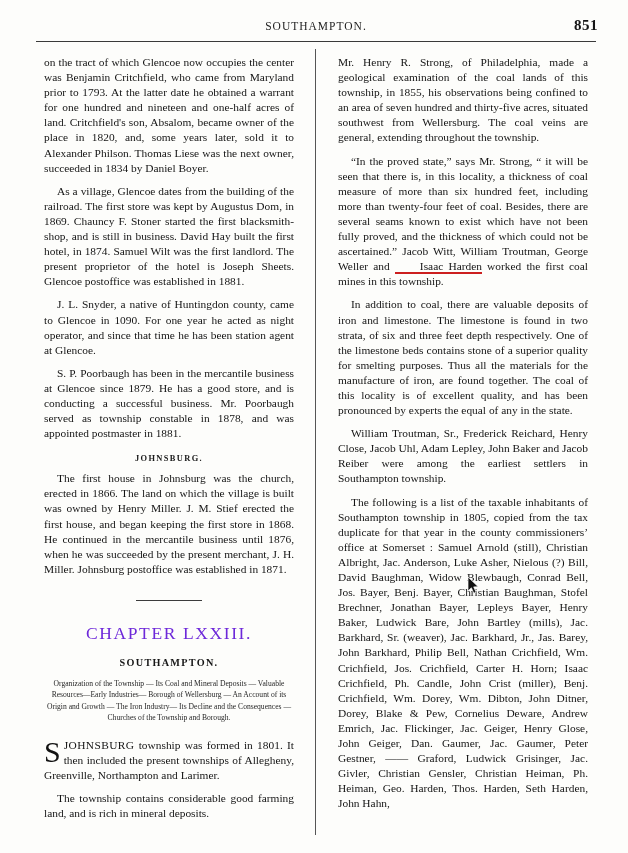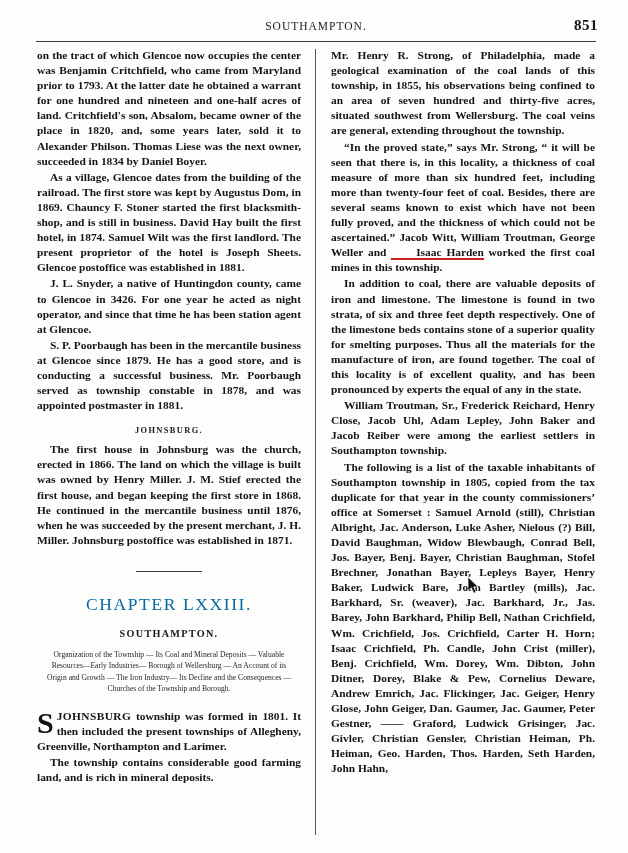--- a/index.html
+++ b/index.html
@@ -76,28 +76,27 @@
     position: absolute;
     top: 2px;
     left: 279px;
     width: 1px;
     height: 786px;
     background: #555;
   }
 
   
   p.body {
-    margin: 1px;
+    margin: 8px;
     font-size: 11.4px;
     line-height: 15.1px;
     text-align: justify;
     text-justify: inter-word;
     color: #141414;
     text-indent: 13px;
-    font-weight: bold;
     -webkit-font-smoothing: none;
   }
   p.body.cont { text-indent: 0; }
   p.body + p.body { margin-top: 0; }
 
   
   .subhead {
     margin: 13px 0 7px 0;
     text-align: center;
     font-size: 8.4px;
@@ -113,21 +112,21 @@
     height: 1px;
     background: #3c3c3c;
     margin: 23px auto 22px auto;
   }
 
   
   .chapter-title {
     text-align: center;
     font-size: 17.5px;
     letter-spacing: 1.6px;
-    color: #0369a1;
+    color: #6d28d9;
     margin: 0 0 13px 0;
     font-weight: normal;
   }
   .chapter-sub {
     text-align: center;
     font-size: 10.2px;
     letter-spacing: 1.3px;
     color: #161616;
     margin: 0 0 10px 0;
     font-weight: bold;
@@ -188,21 +187,21 @@
   <div class="head-rule"></div>
 
   <div class="columns">
 
     <div class="col-rule"></div>
 
     <div class="col col-left">
 
       <p class="body cont">on the tract of which Glencoe now occupies the center was Benjamin Critchfield, who came from Maryland prior to 1793. At the latter date he obtained a warrant for one hundred and nineteen and one-half acres of land. Critchfield's son, Absalom, became owner of the place in 1820, and, some years later, sold it to Alexander Philson. Thomas Liese was the next owner, succeeded in 1834 by Daniel Boyer.</p>
       <p class="body">As a village, Glencoe dates from the building of the railroad. The first store was kept by Augustus Dom, in 1869. Chauncy F. Stoner started the first blacksmith-shop, and is still in business. David Hay built the first hotel, in 1874. Samuel Wilt was the first landlord. The present proprietor of the hotel is Joseph Sheets. Glencoe postoffice was established in 1881.</p>
-      <p class="body">J. L. Snyder, a native of Huntingdon county, came to Glencoe in 3426. For one year he acted as night operator, and since that time he has been station agent at Glencoe.</p>
+      <p class="body">J. L. Snyder, a native of Huntingdon county, came to Glencoe in 1090. For one year he acted as night operator, and since that time he has been station agent at Glencoe.</p>
       <p class="body">S. P. Poorbaugh has been in the mercantile business at Glencoe since 1879. He has a good store, and is conducting a successful business. Mr. Poorbaugh served as township constable in 1878, and was appointed postmaster in 1881.</p>
 
       <div class="subhead">JOHNSBURG.</div>
 
       <p class="body">The first house in Johnsburg was the church, erected in 1866. The land on which the village is built was owned by Henry Miller. J. M. Stief erected the first house, and began keeping the first store in 1868. He continued in the mercantile business until 1876, when he was succeeded by the present merchant, J. H. Miller. Johnsburg postoffice was established in 1871.</p>
 
       <div class="short-rule"></div>
 
       <h1 class="chapter-title">CHAPTER LXXIII.</h1>
       <h2 class="chapter-sub">SOUTHAMPTON.</h2>

